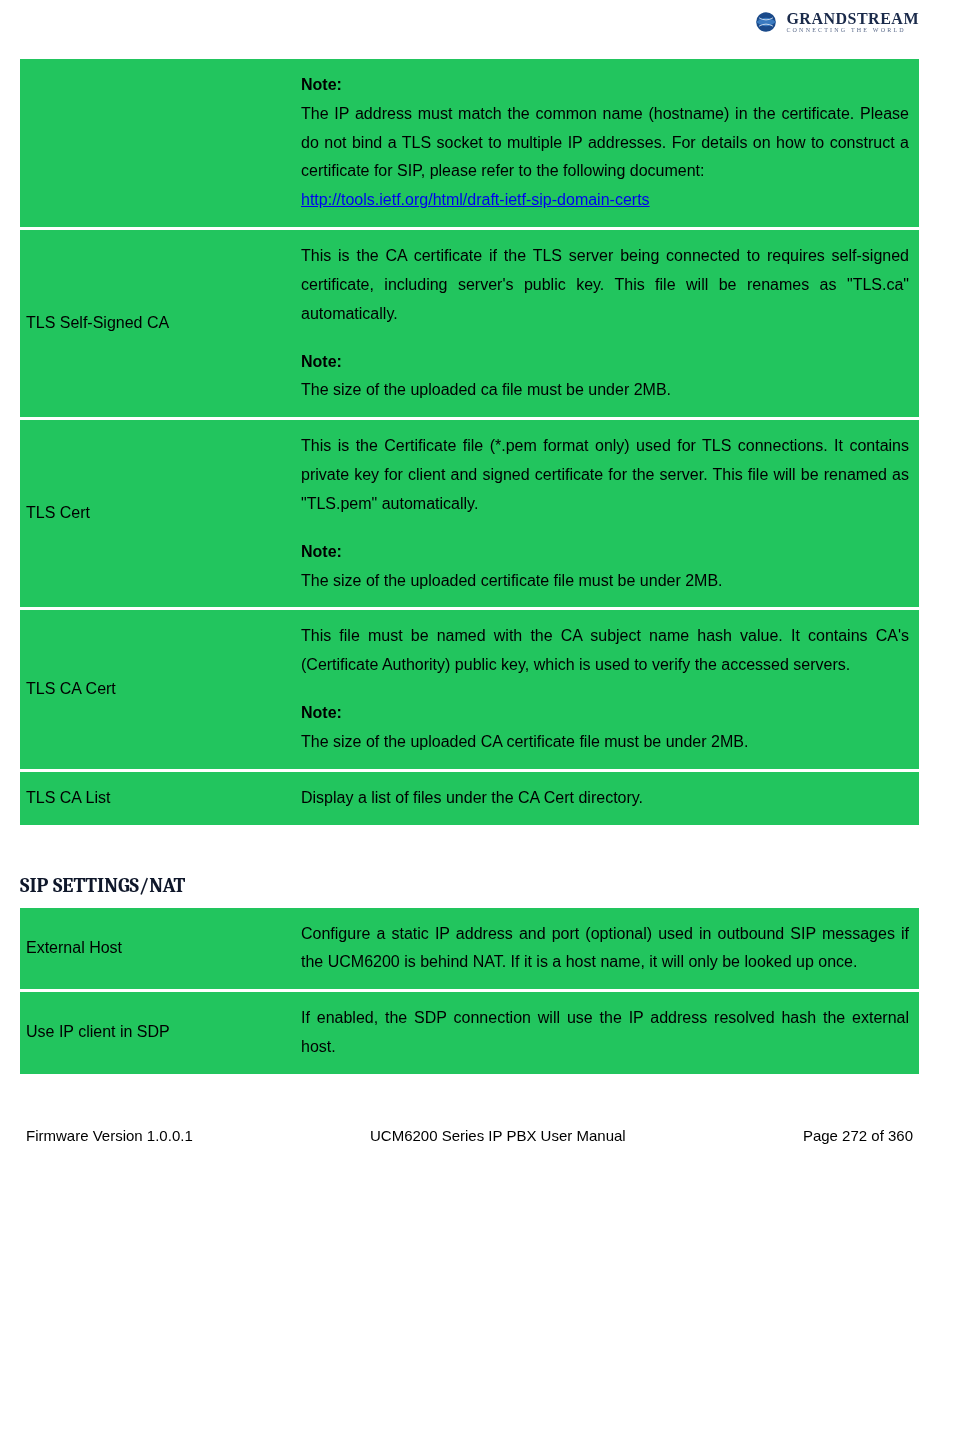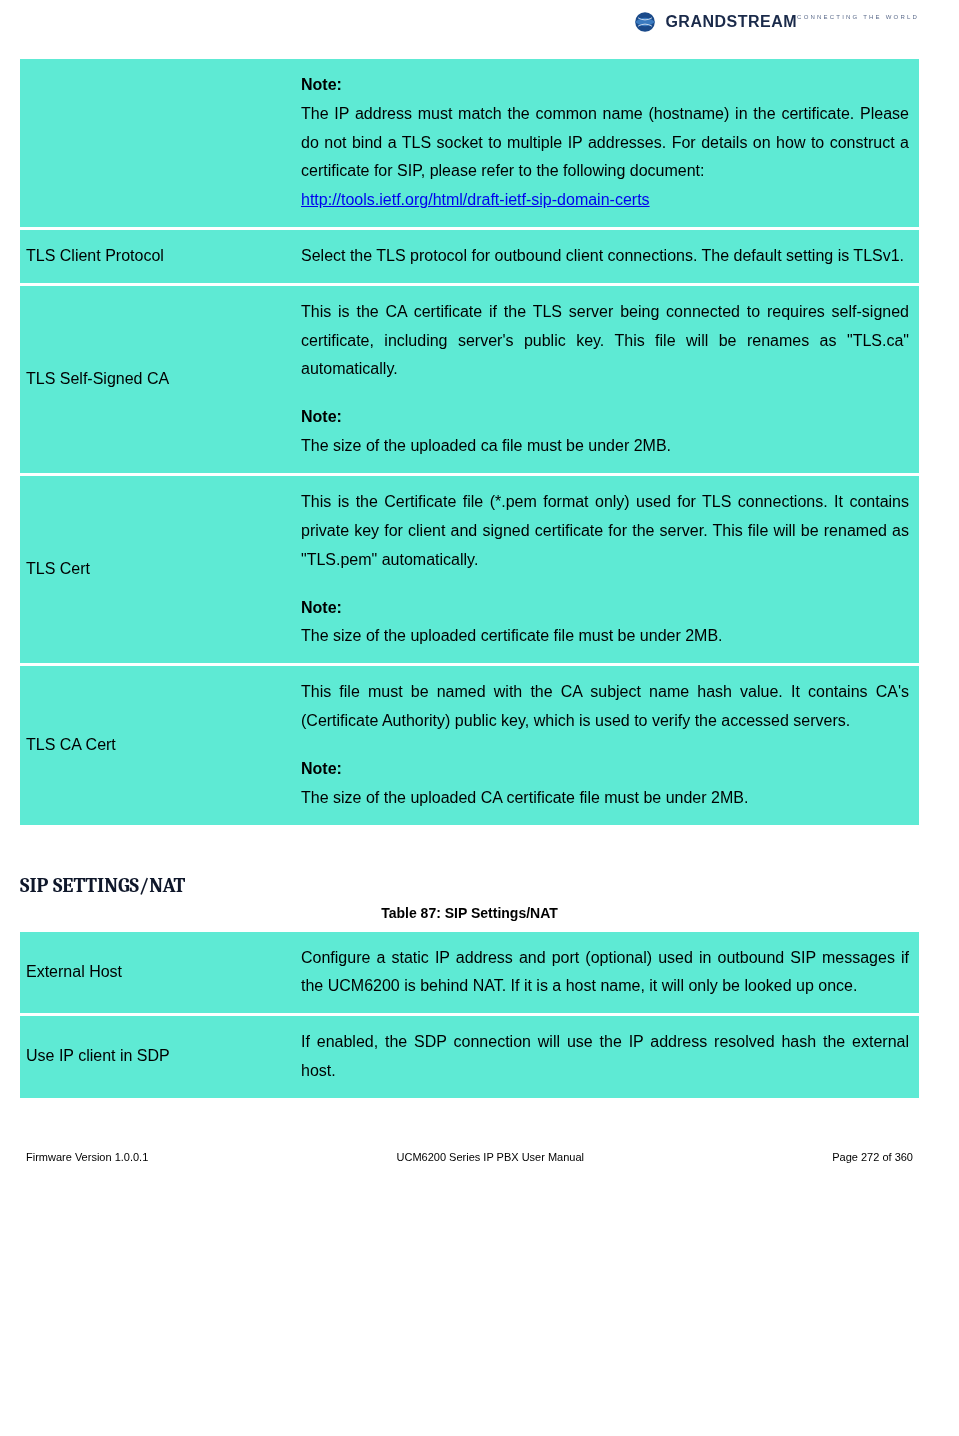--- a/index.html
+++ b/index.html
@@ -22,42 +22,43 @@
     display: flex;
     align-items: center;
     gap: 6px;
   }
   .logo-mark {
     width: 28px;
     height: 28px;
   }
   .logo-text {
     display: flex;
-    flex-direction: row;
+    flex-direction: column;
     line-height: 1;
+    font-family: Liberation Serif, serif;
   }
   .logo-main {
     font-size: 16px;
     font-weight: bold;
     color: #1a2a4a;
     letter-spacing: 0.5px;
   }
   .logo-tag {
     font-size: 6px;
     color: #5a6a8a;
     letter-spacing: 2.2px;
   }
   table.settings {
     width: 100%;
     border-collapse: separate;
     border-spacing: 0 3px;
     font-size: 16px;
   }
   table.settings td {
-    background: #5eead4;
+    background: #22c55e;
     vertical-align: middle;
     padding: 12px 10px 12px 6px;
     line-height: 1.8;
   }
   table.settings td.label {
     width: 275px;
     vertical-align: middle;
     text-align: left;
     color: #000;
   }
@@ -79,21 +80,21 @@
   }
   .table-caption {
     text-align: center;
     font-weight: bold;
     font-size: 14px;
     margin-bottom: 8px;
   }
   .footer {
     display: flex;
     justify-content: space-between;
-    font-size: 11px;
+    font-size: 15px;
     color: #000;
     margin-top: 50px;
     padding: 0 6px;
   }
   .para-gap { display:block; height: 1.2em; }
 </style>
 </head>
 <body>
 
 <div class="page">
@@ -117,24 +118,20 @@
     <tbody>
         <tr>
       <td class="label"></td>
       <td class="desc">
         <span class="note-label">Note:</span><br>
         <span>The IP address must match the common name (hostname) in the certificate. Please do not bind a TLS socket to multiple IP addresses. For details on how to construct a certificate for SIP, please refer to the following document:</span><br>
         <a class="link">http://tools.ietf.org/html/draft-ietf-sip-domain-certs</a>
       </td>
     </tr>
     <tr>
-      <td class="label">TLS Client Protocol</td>
-      <td class="desc">Select the TLS protocol for outbound client connections. The default setting is TLSv1.</td>
-    </tr>
-    <tr>
       <td class="label">TLS Self-Signed CA</td>
       <td class="desc">
         <span>This is the CA certificate if the TLS server being connected to requires self-signed certificate, including server's public key. This file will be renames as "TLS.ca" automatically.</span>
         <span class="para-gap"></span>
         <span class="note-label">Note:</span><br>
         <span>The size of the uploaded ca file must be under 2MB.</span>
       </td>
     </tr>
     <tr>
       <td class="label">TLS Cert</td>
@@ -147,25 +144,28 @@
     </tr>
     <tr>
       <td class="label">TLS CA Cert</td>
       <td class="desc">
         <span>This file must be named with the CA subject name hash value. It contains CA's (Certificate Authority) public key, which is used to verify the accessed servers.</span>
         <span class="para-gap"></span>
         <span class="note-label">Note:</span><br>
         <span>The size of the uploaded CA certificate file must be under 2MB.</span>
       </td>
     </tr>
+    <tr>
+      <td class="label">TLS CA List</td>
+      <td class="desc">Display a list of files under the CA Cert directory.</td>
+    </tr>
   </tbody>
     </table>
 
   <div class="section-heading">SIP SETTINGS/NAT</div>
-  <div class="table-caption">Table 87: SIP Settings/NAT</div>
 
   <table class="settings">
     <tbody>
         <tr>
       <td class="label">External Host</td>
       <td class="desc">Configure a static IP address and port (optional) used in outbound SIP messages if the UCM6200 is behind NAT. If it is a host name, it will only be looked up once.</td>
     </tr>
     <tr>
       <td class="label">Use IP client in SDP</td>
       <td class="desc">If enabled, the SDP connection will use the IP address resolved hash the external host.</td>

